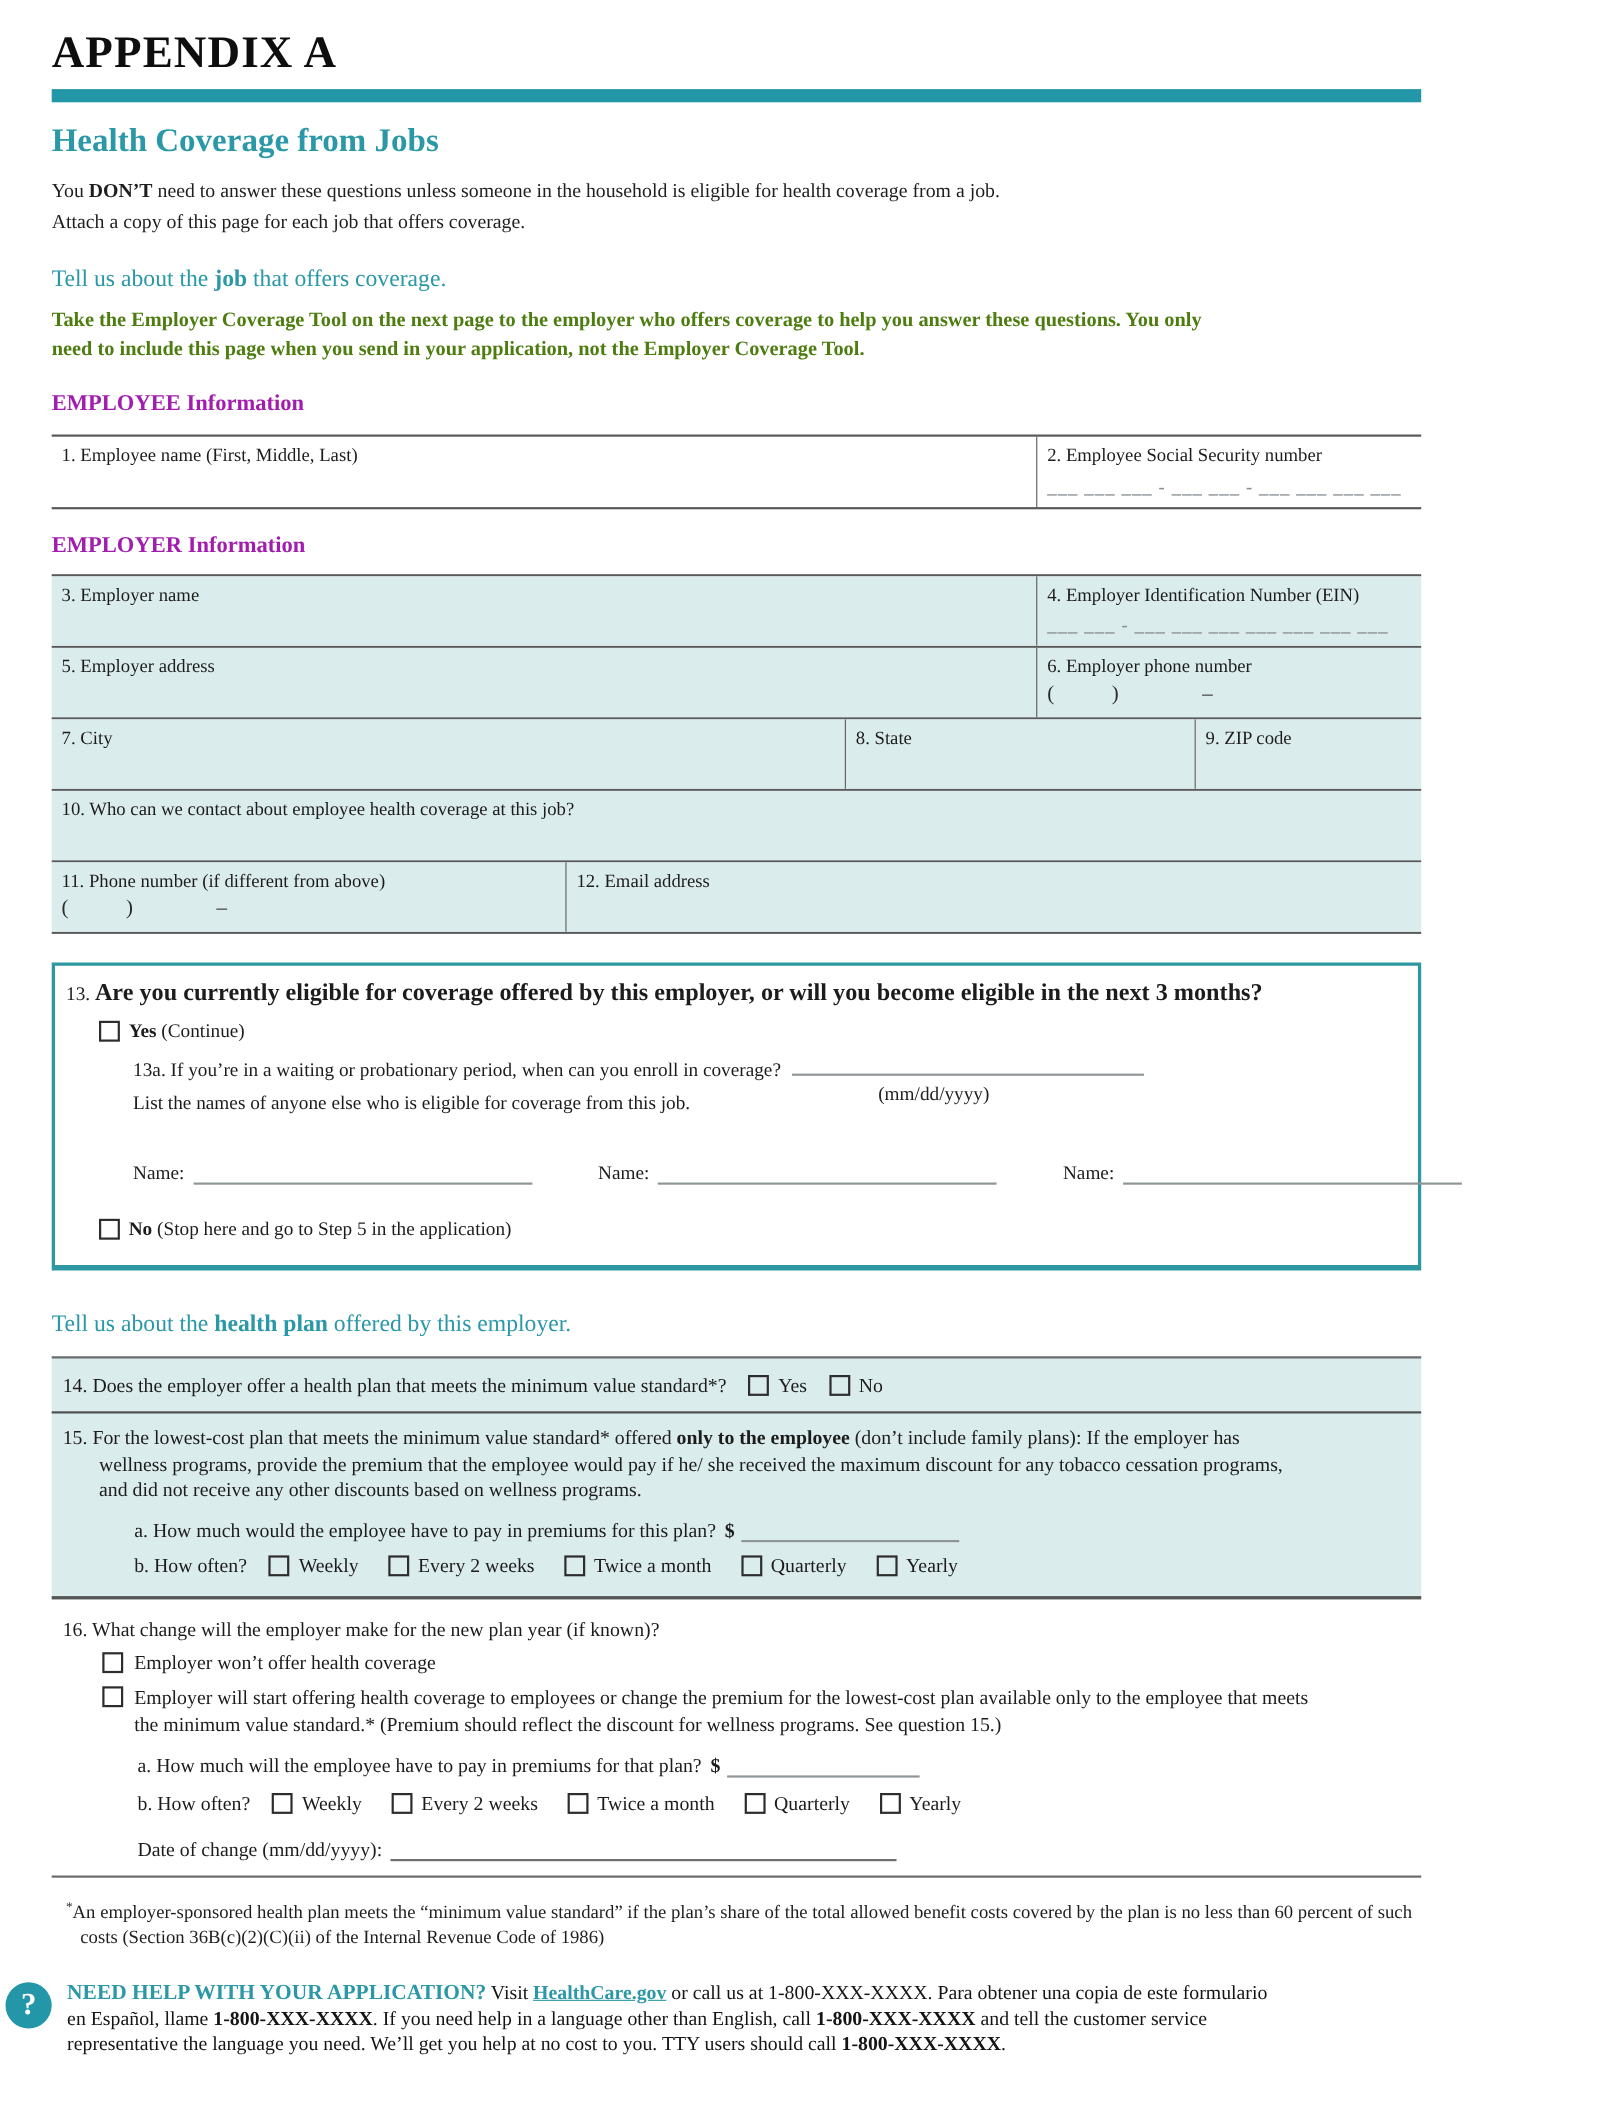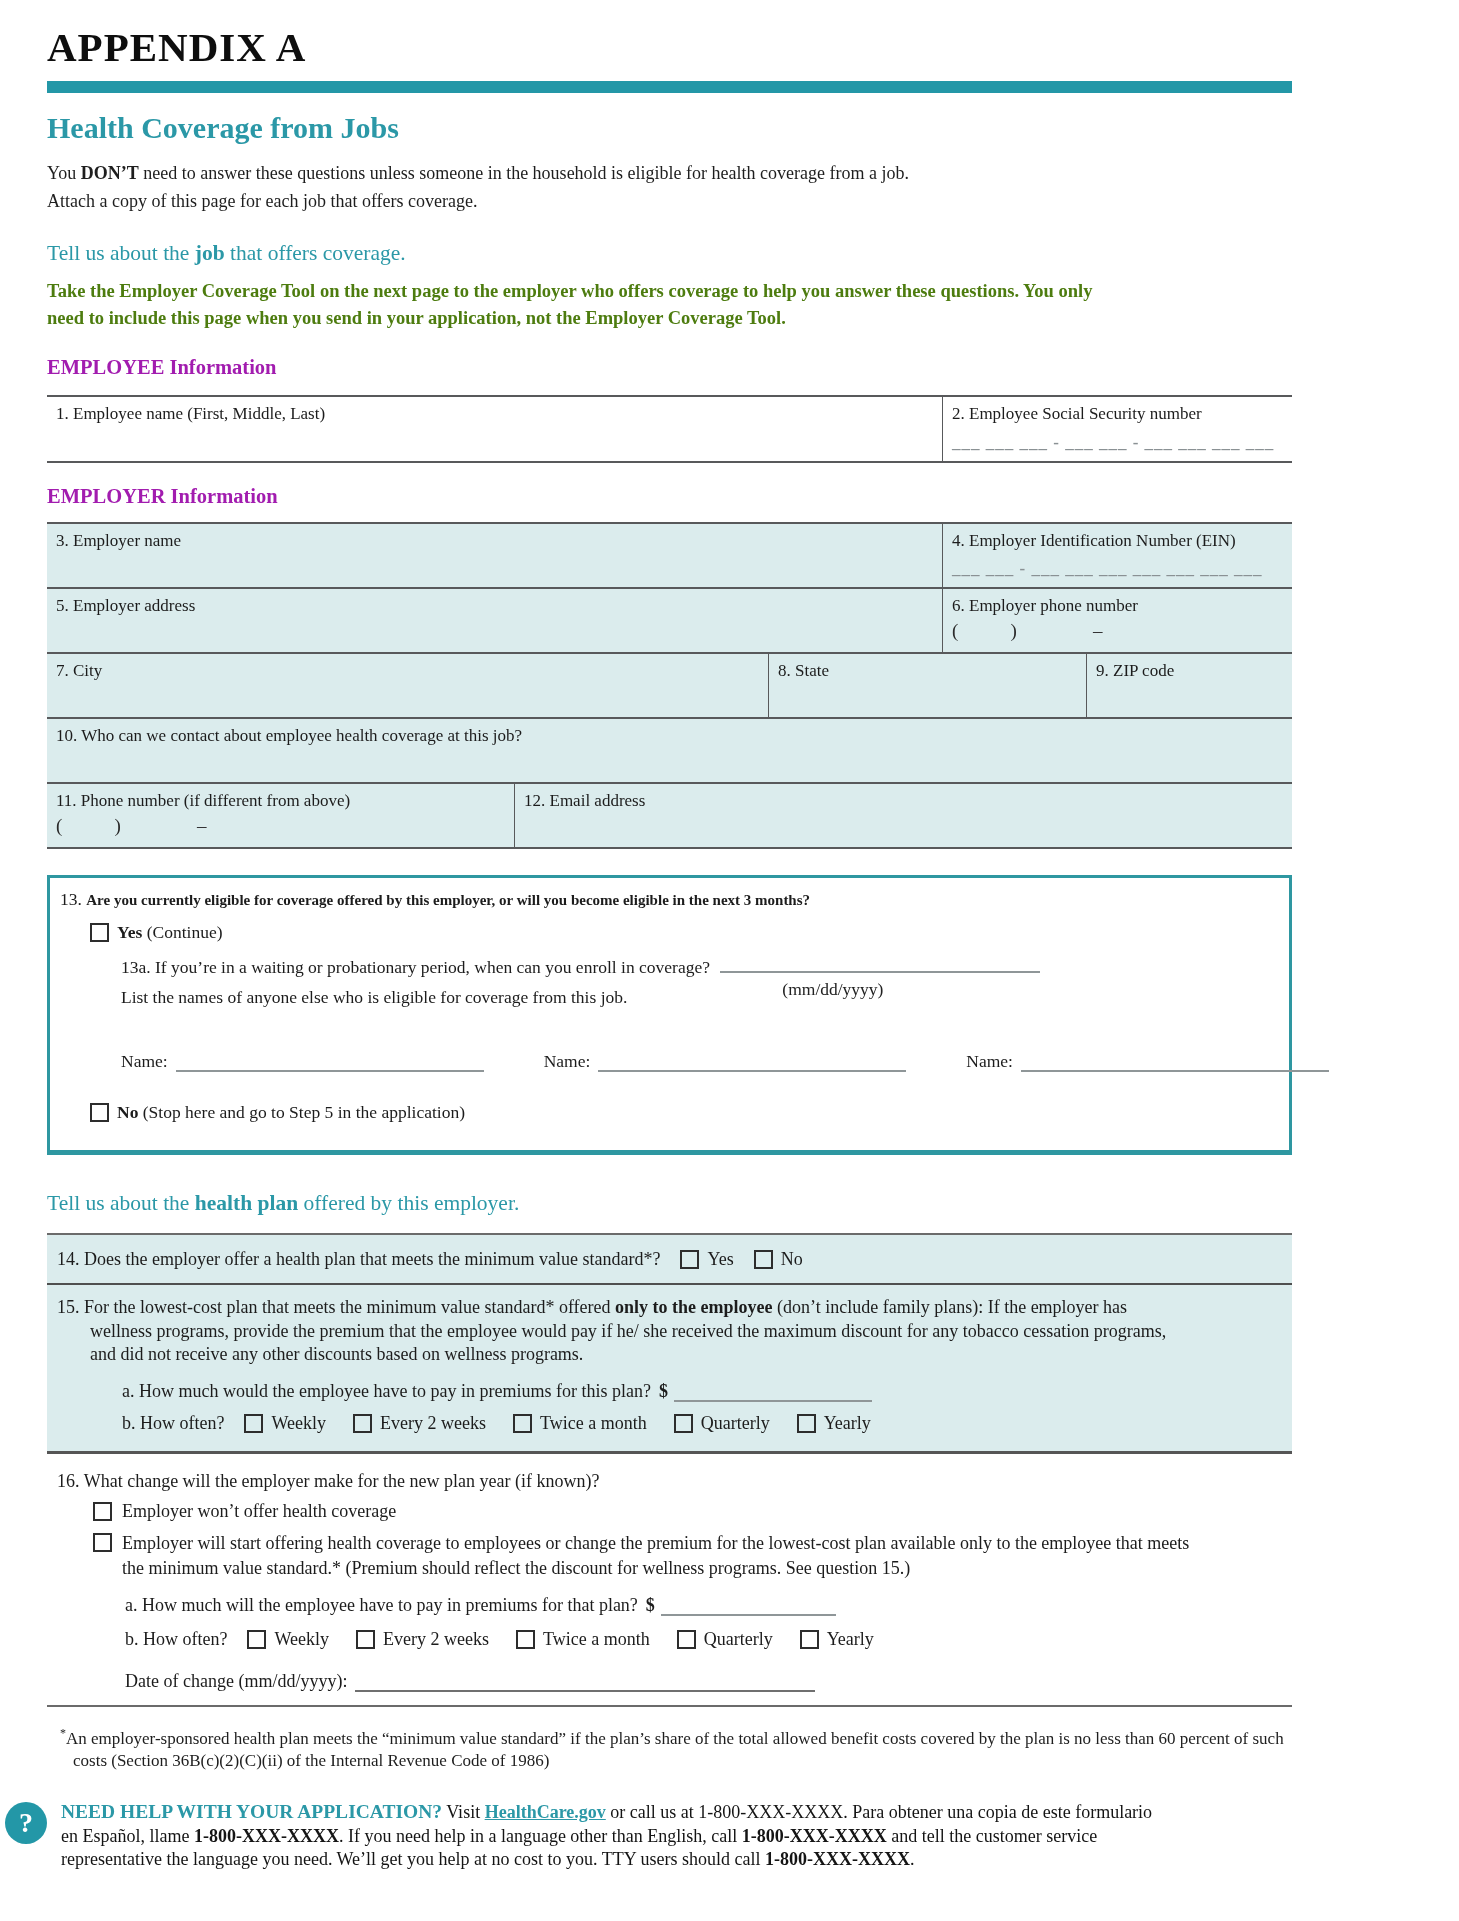--- a/index.html
+++ b/index.html
@@ -35,31 +35,31 @@
   .c-city { width:721px; flex:none; }
   .c-state { width:318px; flex:none; }
   .c-phone { width:467px; flex:none; }
   .lbl { font-size:17px; }
   .dashes { font-size:17px; font-weight:bold; color:#8a9194; white-space:pre; letter-spacing:1px; padding-bottom:1px; }
   .phoneb { font-size:19px; color:#2b2b2b; white-space:pre; padding-bottom:3px; }
   
   .q13box { margin-top:26px; border:3px solid #2e97a1; border-bottom-width:5px; background:#fff;
             padding:11px 14px 0 10px; height:280px; }
   .q13q { font-size:17.5px; }
-  .q13q b { font-size:15px; }
+  .q13q b { font-size:22px; }
   .cbrow { display:flex; align-items:center; font-size:17.5px; }
   .cbrow.yes { margin:12px 0 0 30px; }
   .cbrow.no  { margin:30px 0 0 30px; }
   .cb { width:19px; height:19px; border:2.2px solid #2d2d2d; background:transparent; flex:none; display:inline-block; }
   .cbrow .cb { margin-right:8px; }
   .q13a { margin:14px 0 0 61px; font-size:17.5px; }
   .lwh { display:inline-block; position:relative; width:320px; margin-left:6px; }
   .fline { display:inline-block; border-bottom:2px solid #8f9698; height:14px; }
   .lwh .fline { width:100%; }
-  .hint { position:absolute; left:62px; top:22px; font-size:17.5px; color:#222; white-space:nowrap; }
+  .hint { position:absolute; left:78px; top:22px; font-size:17.5px; color:#222; white-space:nowrap; }
   .listtext { margin:9px 0 0 61px; font-size:17.5px; }
   .names { display:flex; margin:43px 0 0 61px; }
   .nm { display:flex; align-items:flex-end; margin-right:60px; font-size:17.5px; }
   .nm .nlab { margin-right:8px; }
   .nm .fline { width:308px; }
   
   .planhead { margin-top:36px; }
   .panel { margin-top:17px; border-top:2.5px solid #6b6b6b; border-bottom:3px solid #555; background:#dbeced; }
   .p14 { padding:14px 10px 13px; font-size:18px; display:flex; align-items:center; }
   .cbin { display:flex; align-items:center; font-size:18px; }

